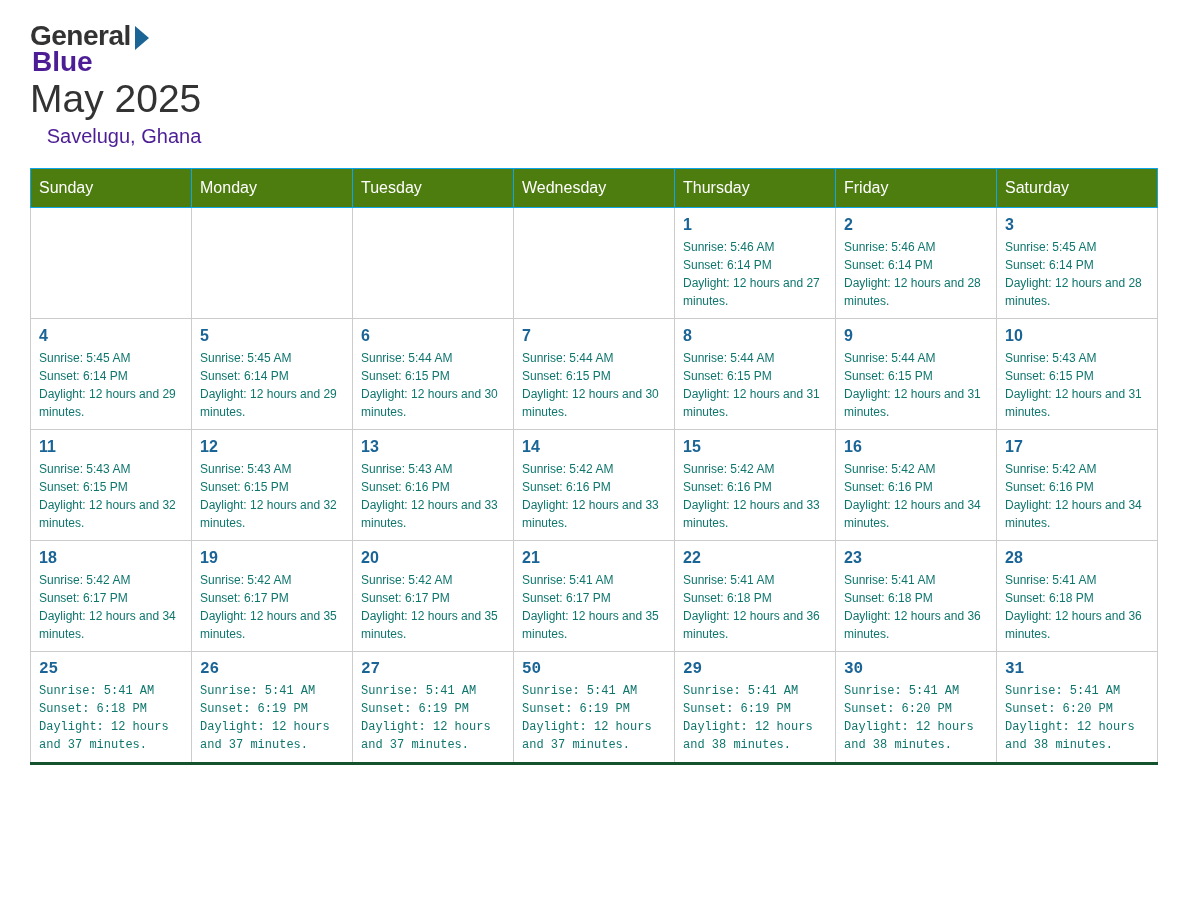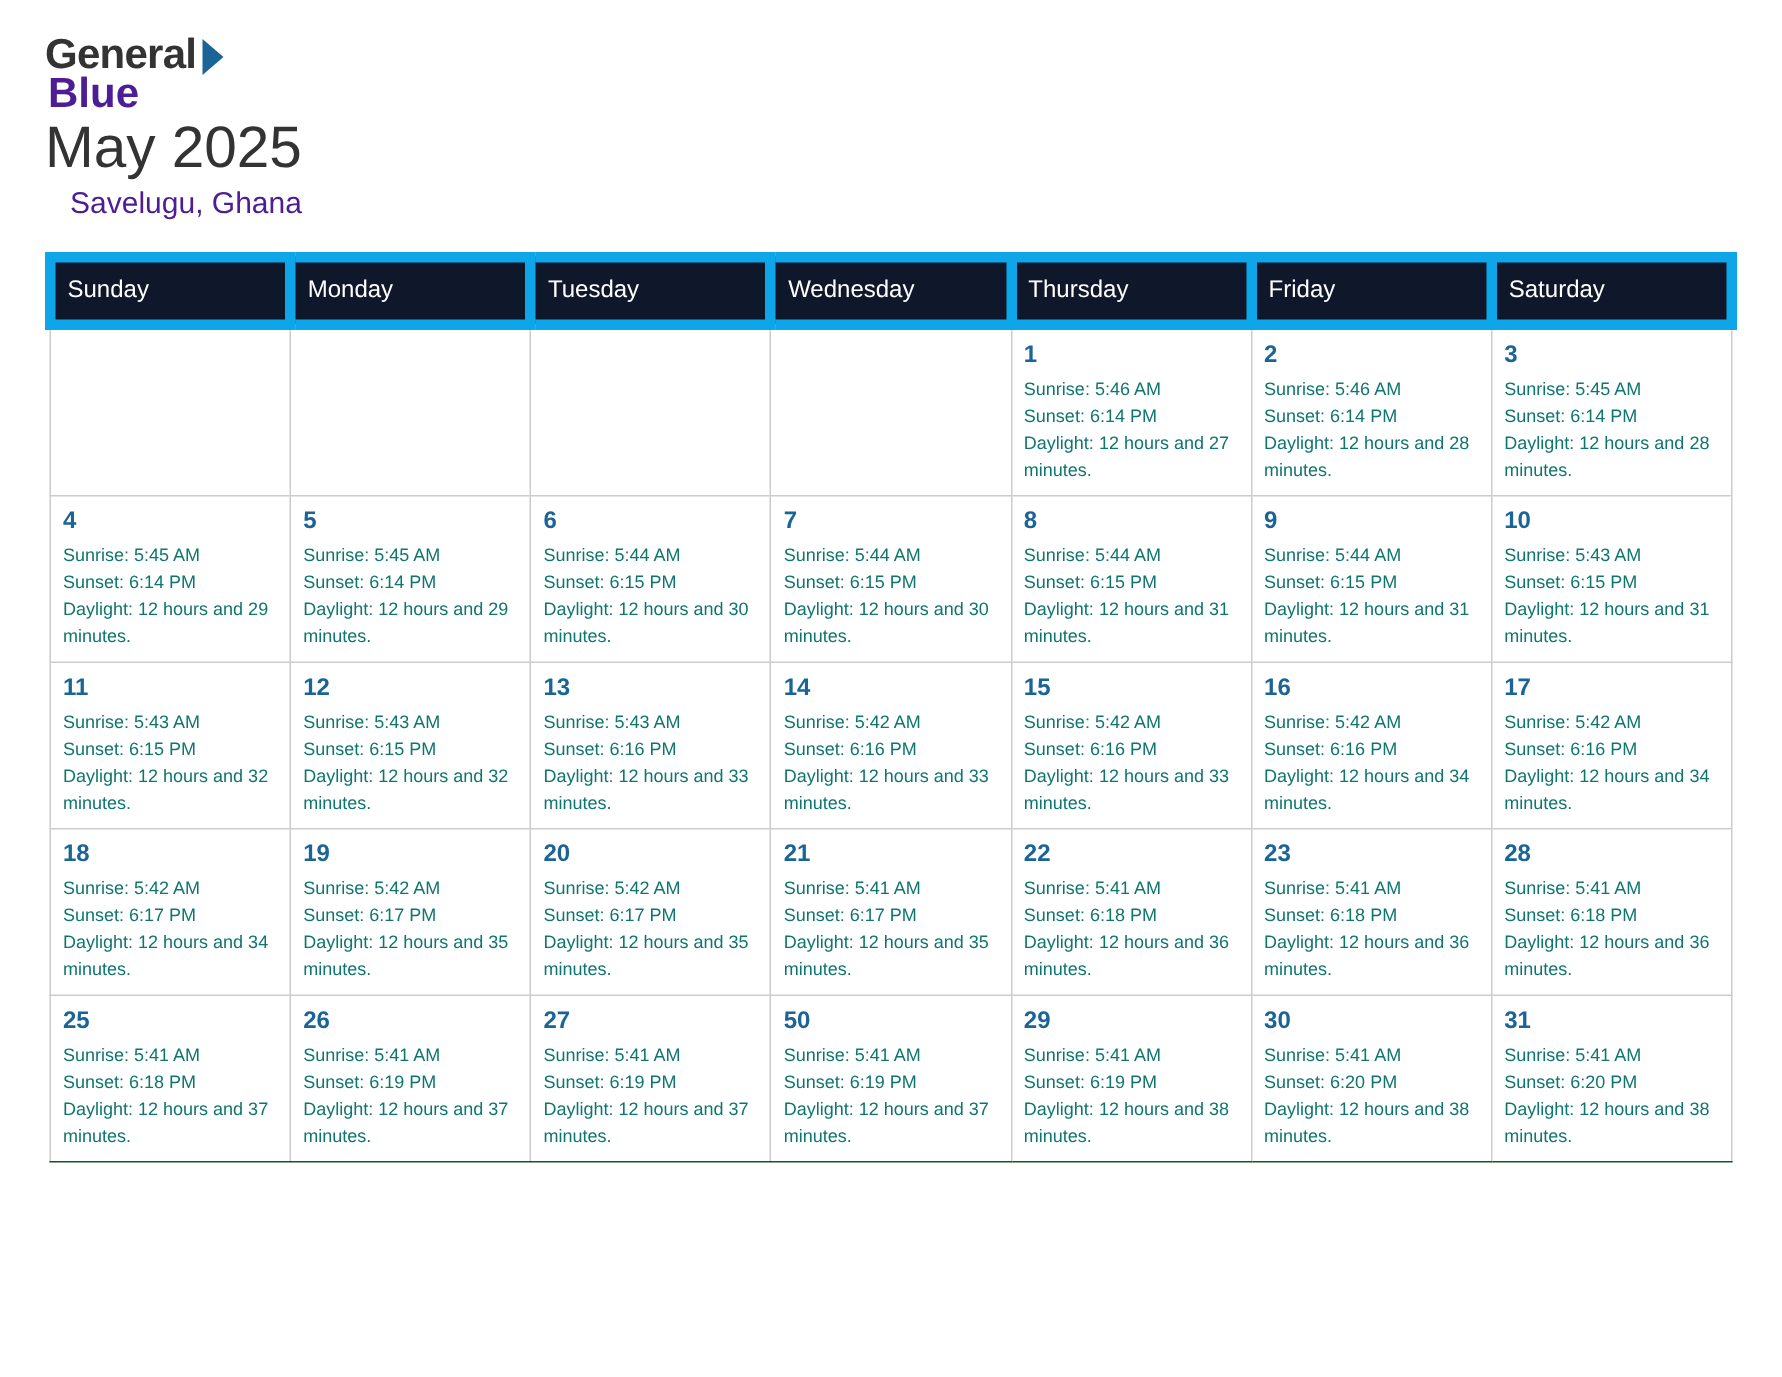--- a/index.html
+++ b/index.html
@@ -62,27 +62,27 @@
       font-size: 20px;
       color: #4c1d95;
       margin-top: 4px;
     }
     .calendar {
       width: 100%;
       border-collapse: collapse;
       border: 1px solid #ccc;
     }
     .calendar th {
-      background-color: #0f172a;
+      background-color: #4d7c0f;
       color: #fff;
       font-size: 16px;
       font-weight: normal;
       padding: 10px 8px;
       text-align: left;
-      border: 7px solid #0ea5e9;
+      border: 1px solid #0ea5e9;
     }
     .calendar td {
       vertical-align: top;
       padding: 8px 8px;
       border: 1px solid #ccc;
       width: 14.28%;
       min-height: 110px;
       height: 110px;
     }
     .day-num {
@@ -94,21 +94,22 @@
     }
     .day-info {
       font-size: 12px;
       color: #0f766e;
       line-height: 1.5;
     }
     .empty-cell {
       background: #fff;
     }
     .calendar tr:last-child td {
-      border-bottom: 1px solid #14532d;
+      border-bottom: 3px solid #14532d;
+      font-family: Liberation Mono, monospace;
     }
   </style>
 </head>
 <body>
 
 <div class="header">
   <div class="logo">
     <div class="logo-top">
       <span class="logo-general">General</span>
       <div class="logo-arrow"></div>

